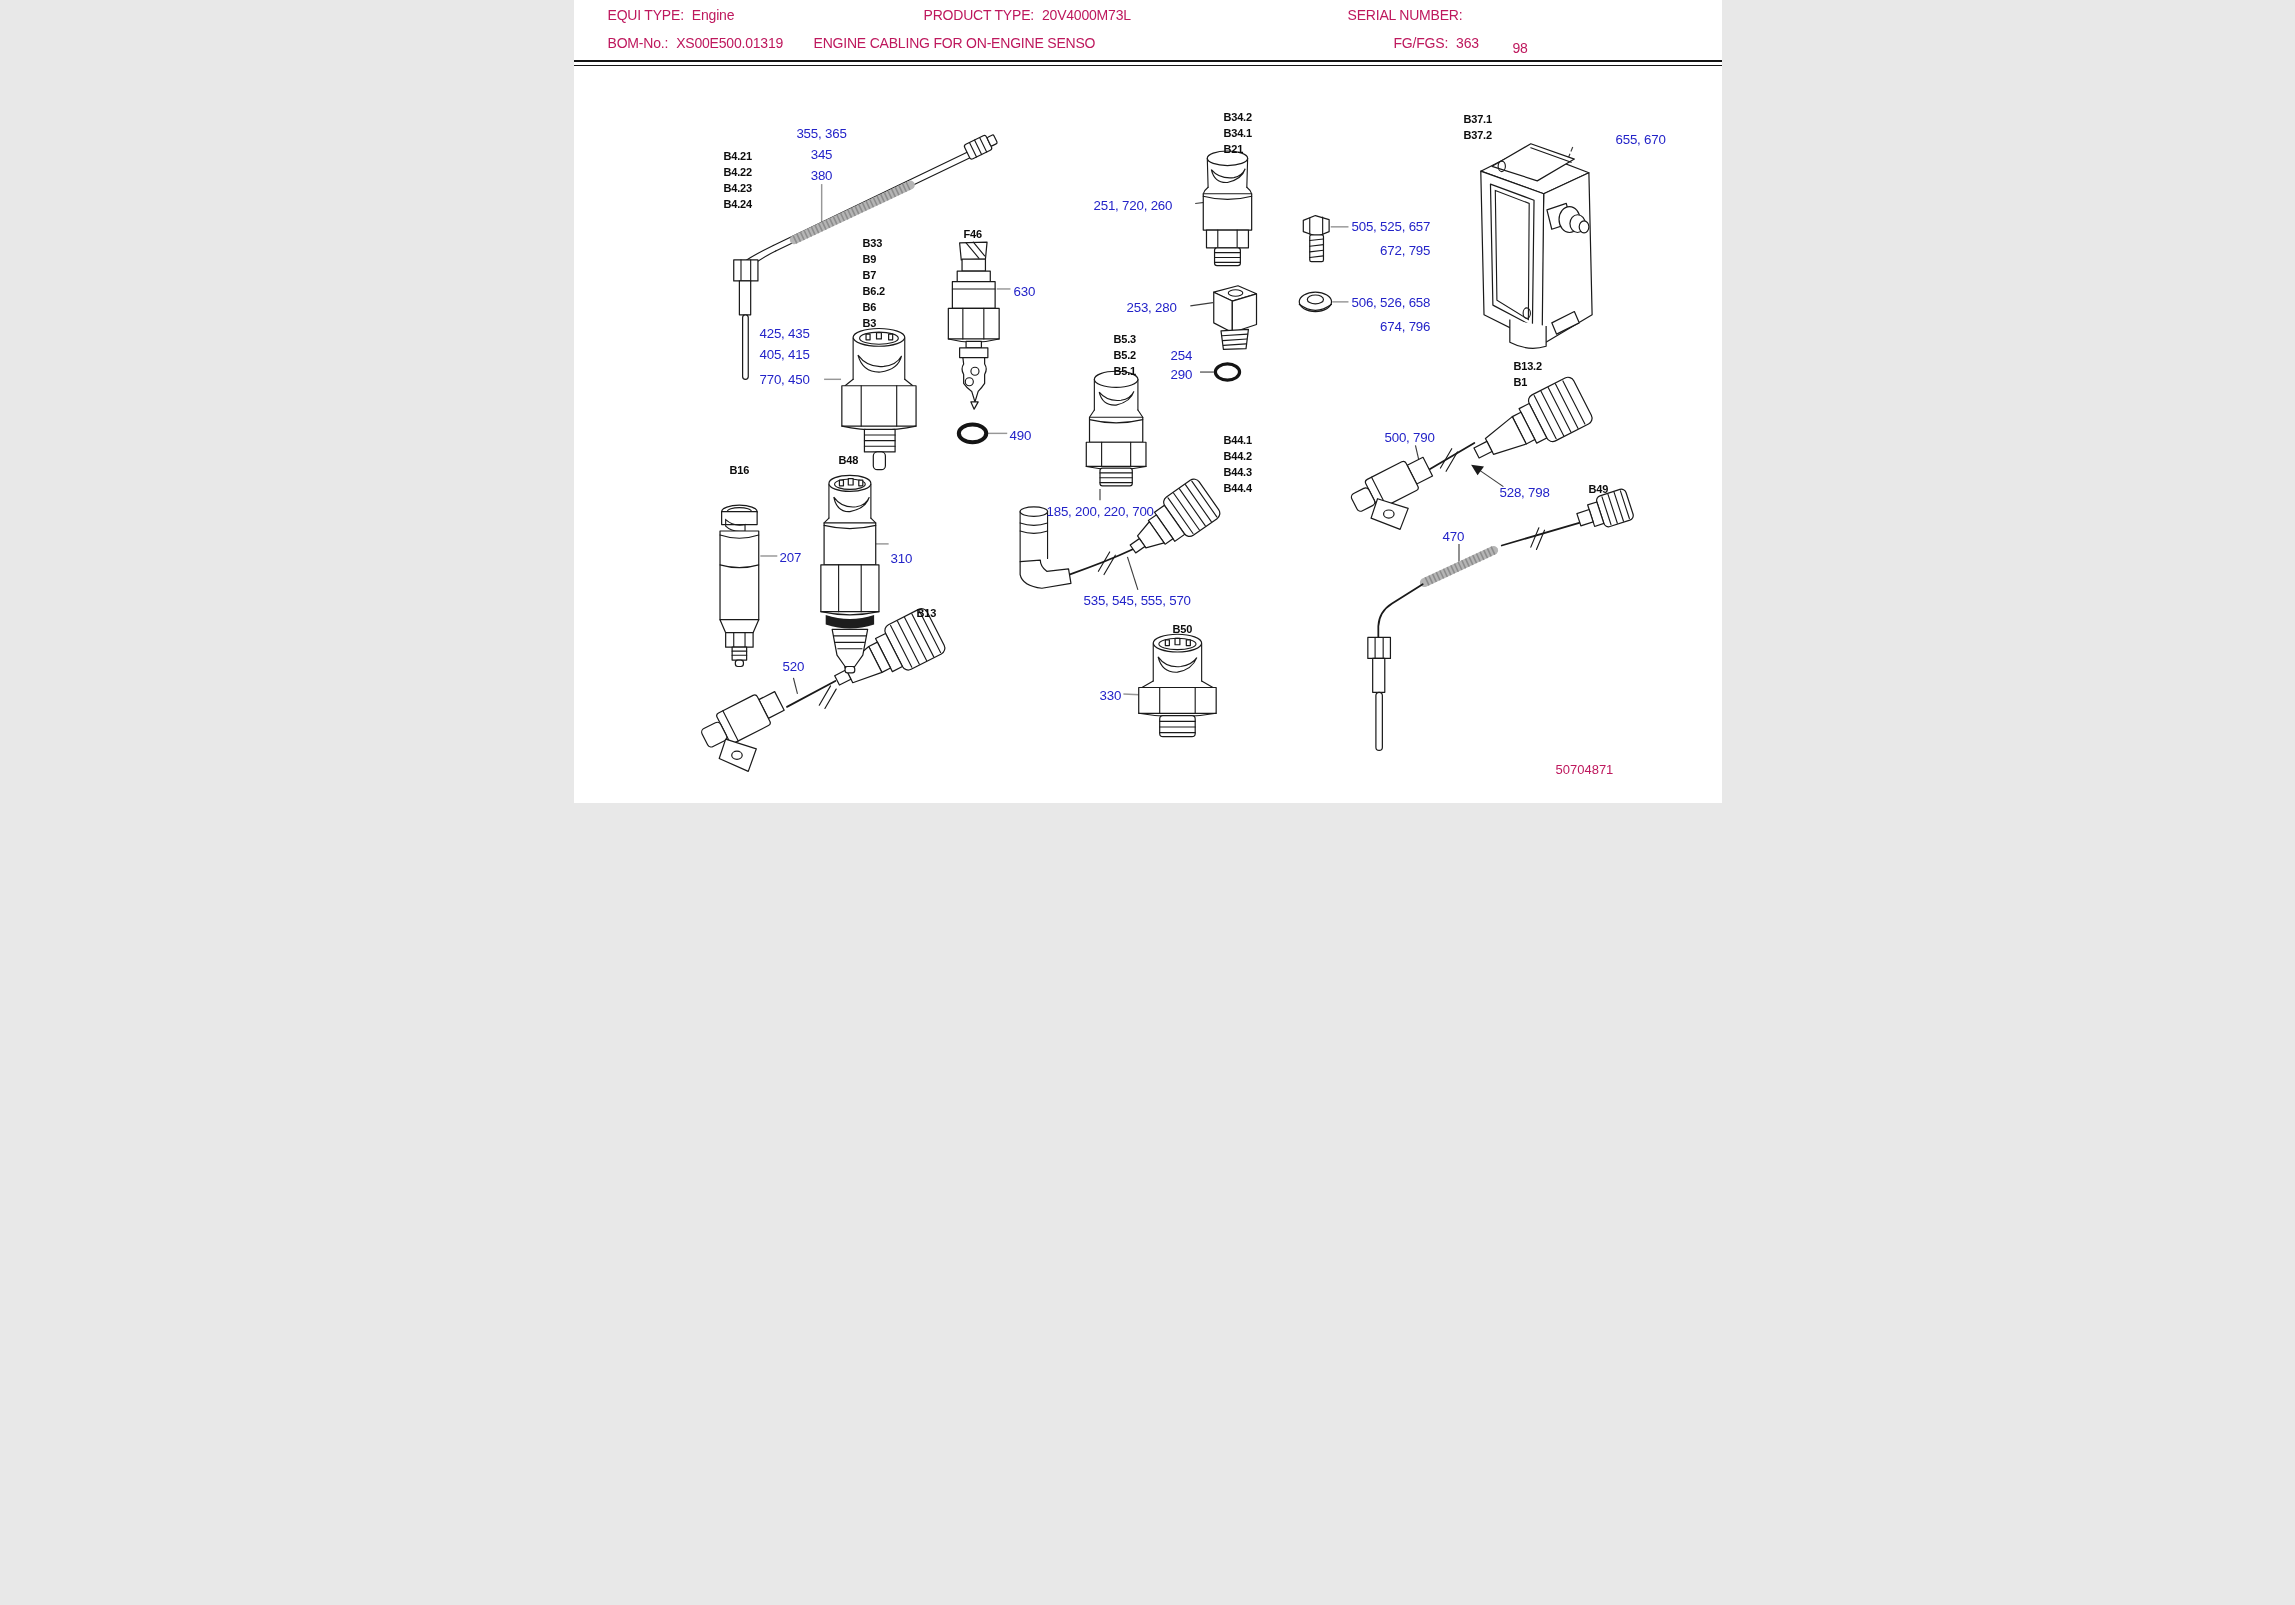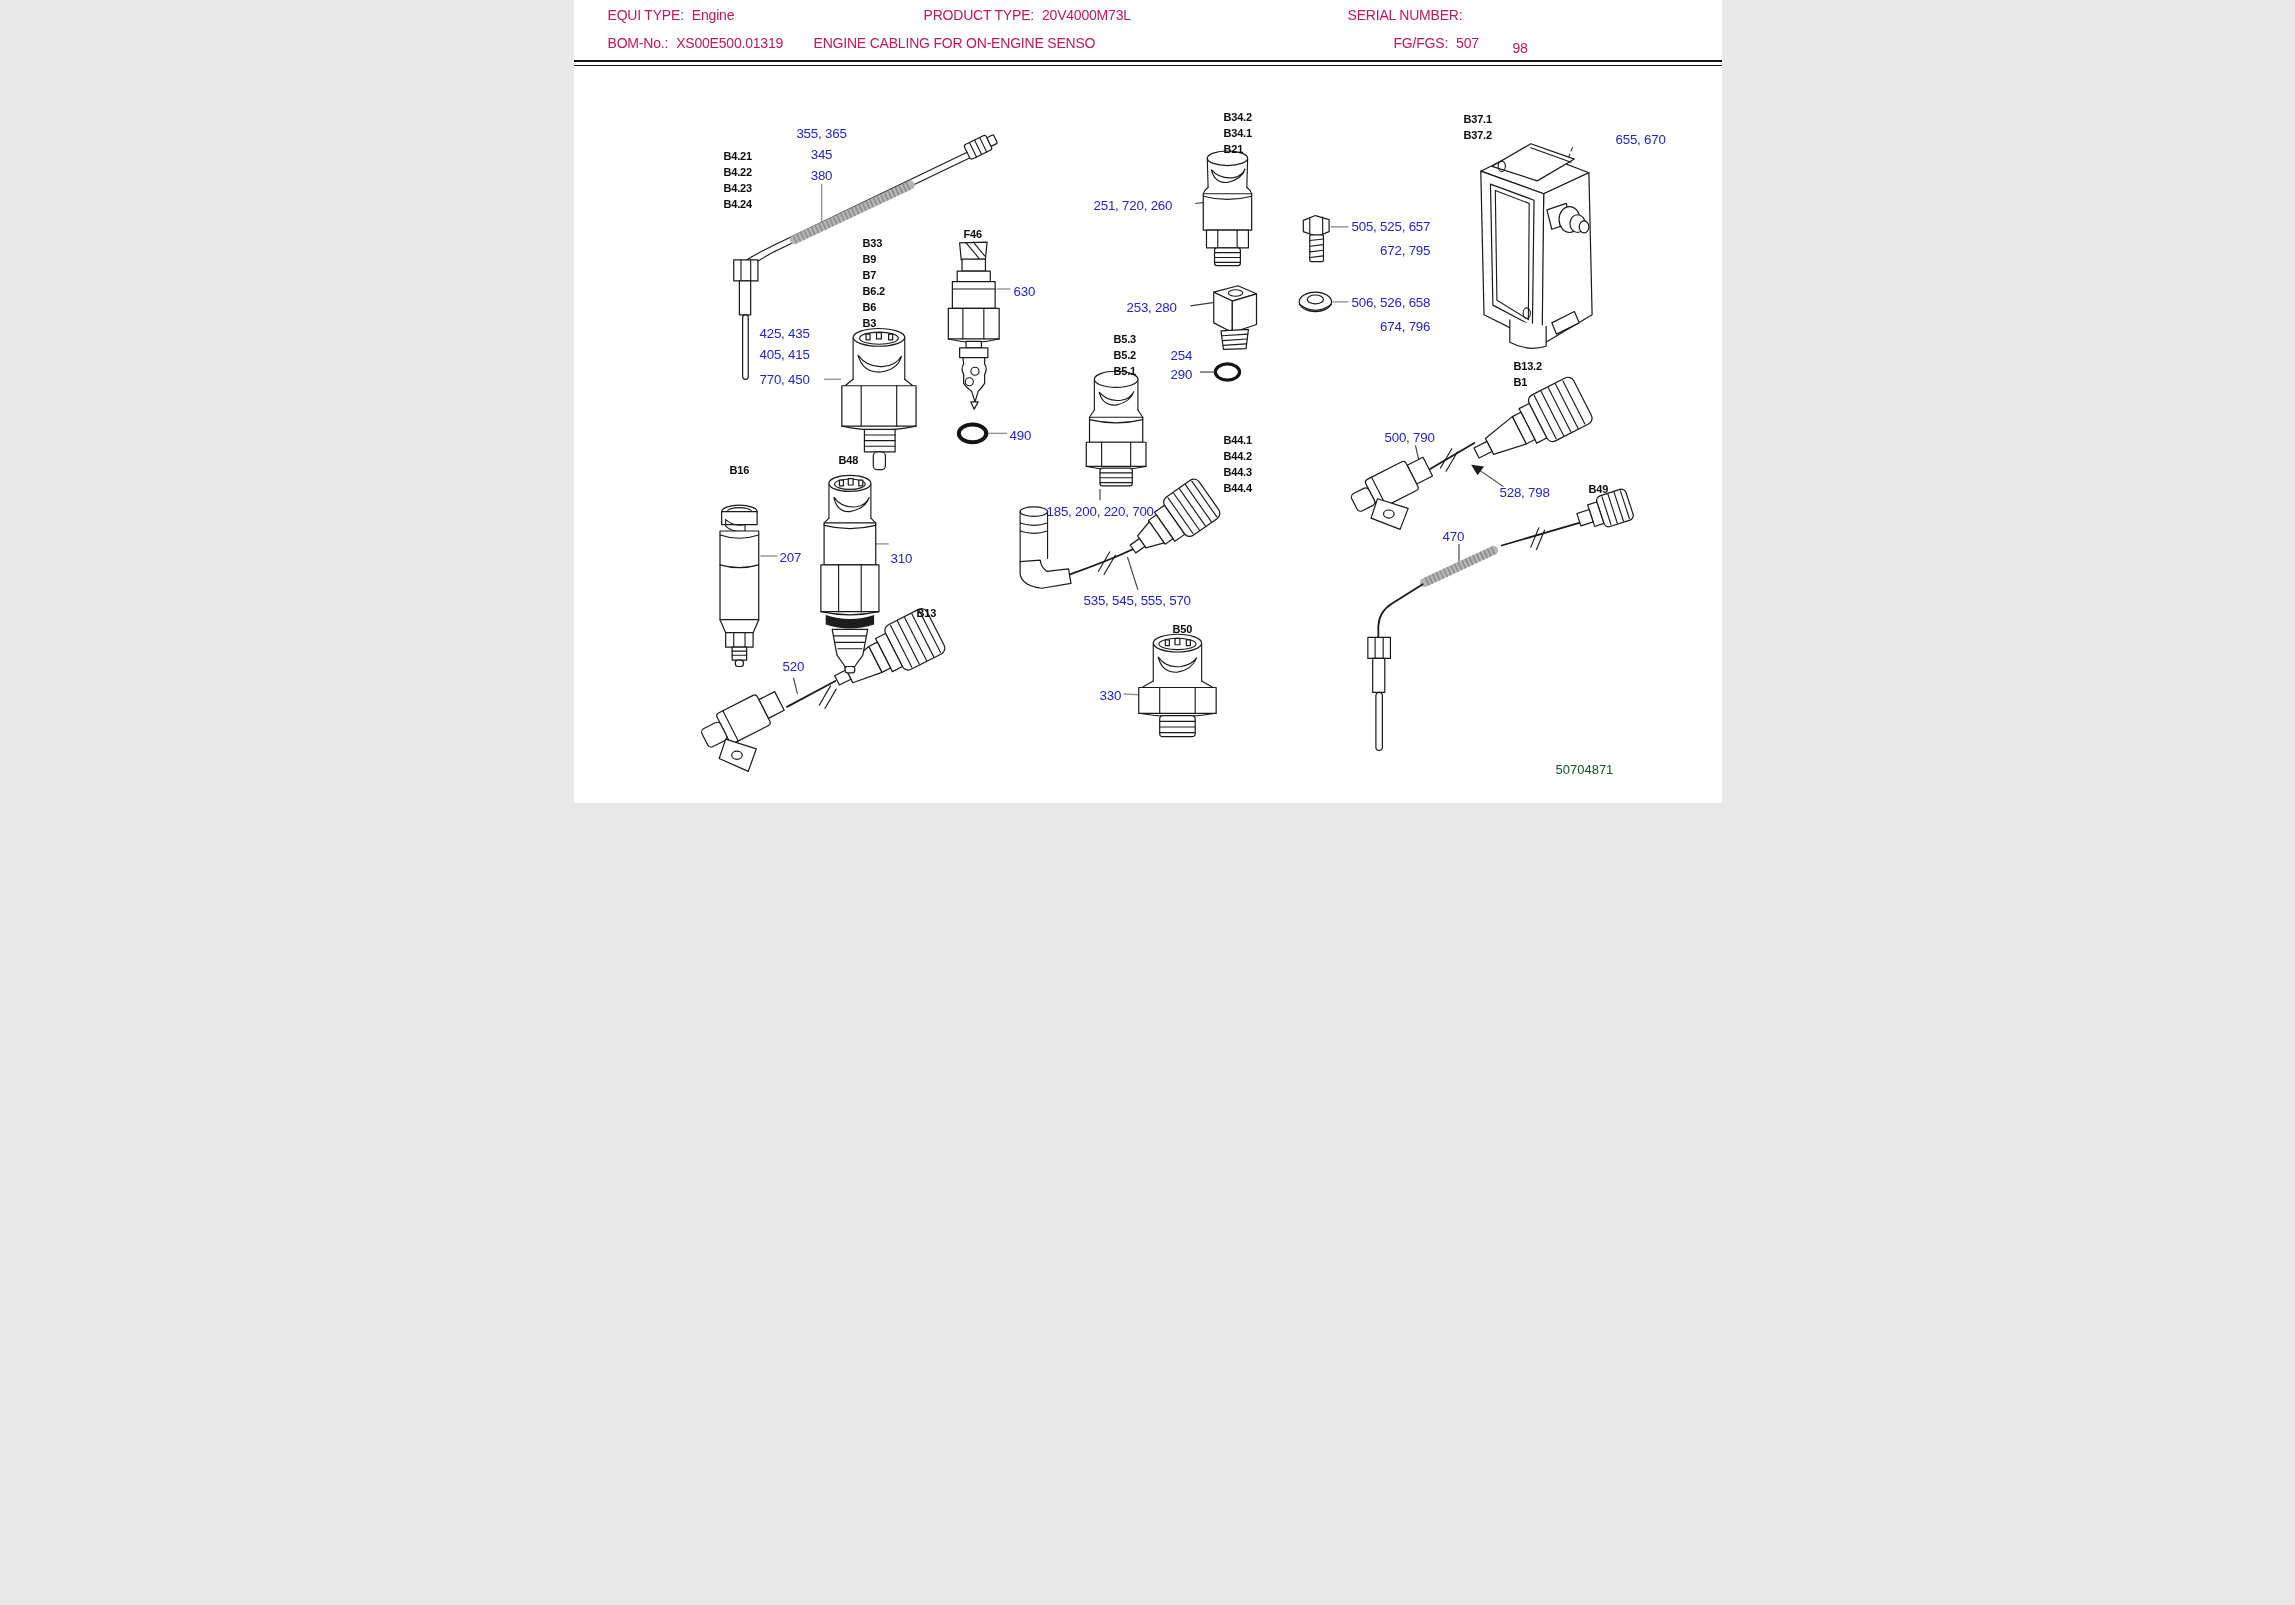--- a/index.html
+++ b/index.html
@@ -8,42 +8,42 @@
   .hdr{position:absolute;font-weight:400;font-size:14px;letter-spacing:-0.2px;color:#be185d;white-space:pre;}
   .hdr .gap{display:inline-block;width:8px;}
   .rule{position:absolute;left:0;top:60px;width:1148px;height:3.2px;
         border-top:2.4px solid #151515;border-bottom:1.6px solid #151515;}
   .ref{position:absolute;font-weight:700;font-size:11px;line-height:16px;
        color:#0c0c0c;white-space:pre-line;letter-spacing:-0.2px;}
   .item{position:absolute;font-weight:400;font-size:13.3px;line-height:21px;
         color:#2323c8;white-space:pre-line;letter-spacing:-0.2px;}
   .item.lh30{line-height:24px;text-align:right;}
   .ctr{text-align:center;transform:translateX(-50%);}
-  .footnum{position:absolute;font-weight:400;font-size:13px;color:#14532d;}
+  .footnum{position:absolute;font-weight:400;font-size:13px;color:#be185d;}
   svg.art{position:absolute;left:0;top:0;}
   .s{fill:#fff;stroke:#1a1a1a;stroke-width:1.5;stroke-linejoin:round;}
   .l{fill:none;stroke:#1a1a1a;stroke-width:1.4;stroke-linecap:round;}
   .lw{fill:none;stroke:#1a1a1a;stroke-width:2.2;stroke-linecap:round;}
   .lead{stroke:#979797;stroke-width:1.8;}
   .leadd{stroke:#3c3c3c;stroke-width:1.4;fill:none;}
   .braid{stroke:#b5b5b5;stroke-width:11;stroke-linecap:round;}
   .braidtex{stroke:#8d8d8d;stroke-width:11;stroke-dasharray:2 3;fill:none;}
   .oring{fill:none;stroke:#141414;}
 </style>
 </head>
 <body>
 
 <div class="page">
 
   <div class="hdr" style="left:34px;top:7.3px"><span>EQUI TYPE:</span><span class="gap"></span><span>Engine</span></div>
   <div class="hdr" style="left:350px;top:7.3px"><span>PRODUCT TYPE:</span><span class="gap"></span><span>20V4000M73L</span></div>
   <div class="hdr" style="left:774px;top:7.3px">SERIAL NUMBER:</div>
   <div class="hdr" style="left:34px;top:35px"><span>BOM-No.:</span><span class="gap"></span><span>XS00E500.01319</span></div>
   <div class="hdr" style="left:240px;top:35px">ENGINE CABLING FOR ON-ENGINE SENSO</div>
-  <div class="hdr" style="left:820px;top:35px"><span>FG/FGS:</span><span class="gap"></span><span>507</span></div>
+  <div class="hdr" style="left:820px;top:35px"><span>FG/FGS:</span><span class="gap"></span><span>363</span></div>
   <div class="hdr" style="left:939px;top:40px">98</div>
   <div class="rule"></div>
 
   <svg class="art" width="1148" height="803" viewBox="0 0 1423 995">
 
     <g>
       <line class="lead" x1="307" y1="228" x2="307" y2="276"></line>
       <line class="l" x1="497" y1="184" x2="247" y2="304"></line>
       <line class="l" x1="500" y1="191" x2="250" y2="311"></line>
       <line class="braid" x1="273" y1="297" x2="417" y2="229"></line>

